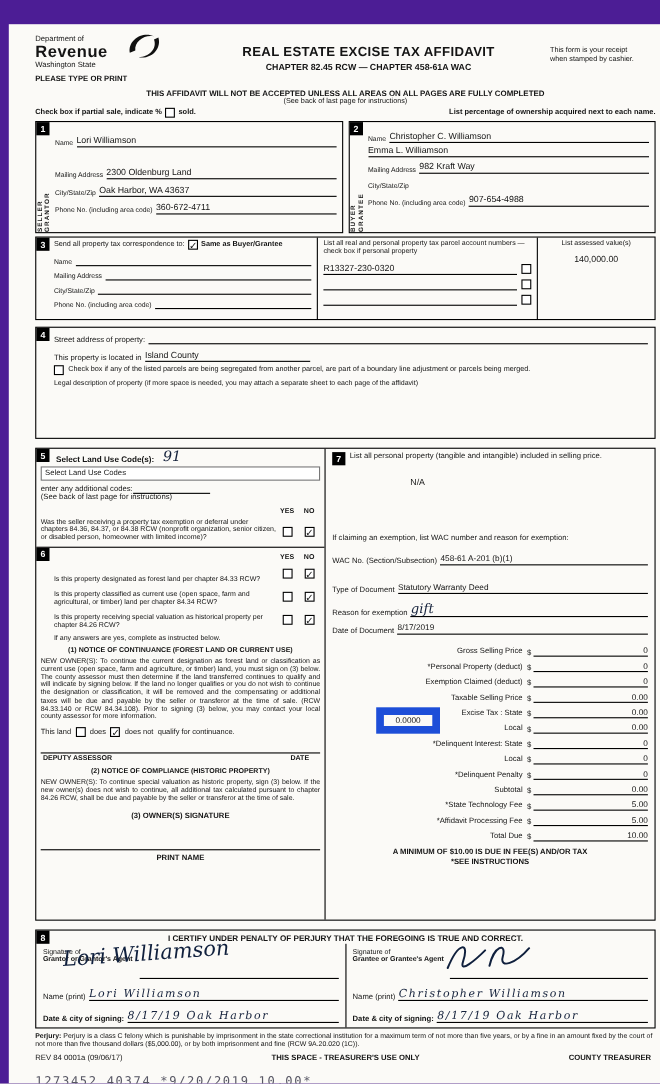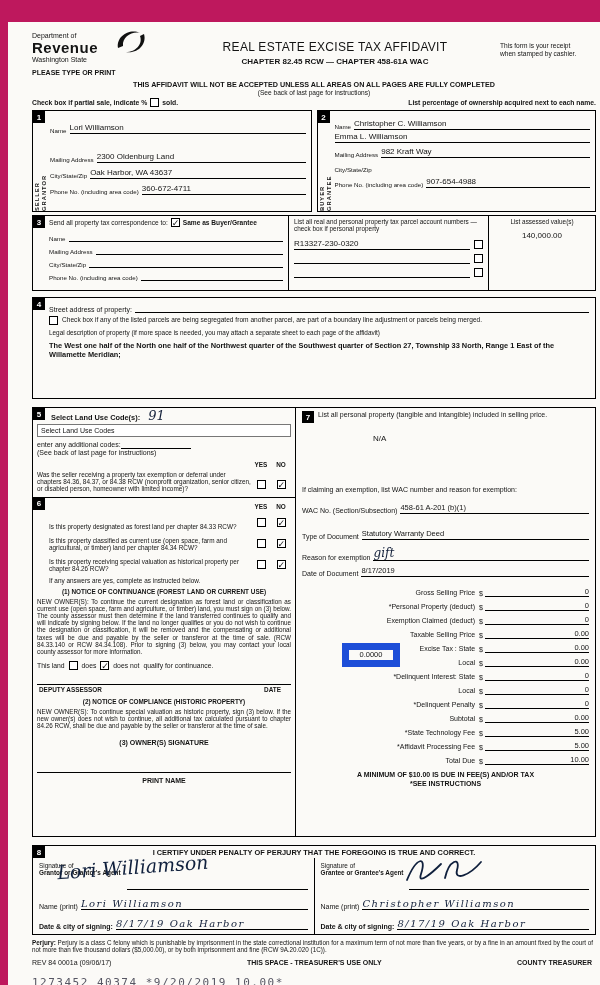--- a/index.html
+++ b/index.html
@@ -1,18 +1,18 @@
 <!DOCTYPE html>
 <html><head>
 <meta charset="utf-8">
 <style>
   * { margin:0; padding:0; box-sizing:border-box; }
   html,body { width:600px; }
   body { background:#c9c7c2; font-family:"Liberation Sans","DejaVu Sans",sans-serif; color:#141414; }
-  .viewport { position:relative; width:600px; height:985px; overflow:hidden; background:#be185d; }
+  .viewport { position:relative; width:600px; height:985px; overflow:hidden; background:#4c1d95; }
   .paper { position:absolute; left:8px; top:22px; width:592px; height:963px; background:#fbfaf7; padding:6px 4px 0 24px; }
 
   .b { font-weight:bold; }
   .c { text-align:center; }
   .tiny { font-size:6.4px; line-height:7.4px; }
   .small { font-size:7px; line-height:8.5px; }
   .uline { border-bottom:1px solid #000; }
 
   .secno { width:12px; height:12px; background:#000; color:#fff; font-size:8px; font-weight:bold;
            display:flex; align-items:center; justify-content:center; flex:none; }
@@ -22,21 +22,21 @@
         text-align:center; font-weight:bold; vertical-align:middle; background:#fff; overflow:visible; flex:none; }
 
   
   .hdrtop { display:flex; align-items:flex-start; height:50px; }
   .logo { width:138px; position:relative; padding-top:4px; }
   .logo .d1 { font-size:7px; }
   .logo .d2 { font-size:15px; font-weight:bold; letter-spacing:0.5px; }
   .logo .d3 { font-size:7px; }
   .logo svg { position:absolute; left:82px; top:0; }
   .titleblk { flex:1; text-align:center; padding-top:12px; }
-  .titleblk .t1 { font-size:12px; font-weight:normal; letter-spacing:0.3px; }
+  .titleblk .t1 { font-size:12px; font-weight:bold; letter-spacing:0.3px; }
   .titleblk .t2 { font-size:8px; font-weight:bold; margin-top:3px; }
   .receipt { width:96px; font-size:6.6px; line-height:8px; padding-top:14px; }
   .typeprint { font-size:7px; font-weight:bold; margin-top:-8px; }
   .warn { font-size:7.2px; font-weight:bold; text-align:center; margin-top:2px; }
   .seeback { font-size:6.6px; text-align:center; }
   .partialrow { display:flex; align-items:center; font-size:6.8px; font-weight:bold; margin:2px 0 3px 0; gap:3px; }
   .partialrow .right { margin-left:auto; }
 
   
   .parties { display:flex; gap:5px; height:102px; }
@@ -254,26 +254,30 @@
       </div>
     </div>
   </div>
 
   <div class="sec4">
     <div class="secno abs0">4</div>
     <div class="frow" style="height:12px;">
           <span class="flabel" style="font-size:7px;">Street address of property:</span>
           <span class="fval"></span>
         </div>
+    <div class="frow" style="height:14px; margin-top:2px;">
+      <span class="flabel" style="font-size:7px;">This property is located in</span>
+      <span class="fval" style="flex:0 0 150px;">Island County</span>
+      <span style="flex:1;"></span>
+    </div>
     <div class="cbrow">
       <span class="cb"></span>
       <span>Check box if any of the listed parcels are being segregated from another parcel, are part of a boundary line adjustment or parcels being merged.</span>
     </div>
     <div class="tiny" style="margin-top:4px;">Legal description of property (if more space is needed, you may attach a separate sheet to each page of the affidavit)</div>
-    <div class="legal">The West one half of the North one half of the Northwest quarter of the Southwest quarter of Section 27, Township 33 North, Range 1 East of the Willamette Meridian;</div>
   </div>
 
   <div class="maingrid">
     <div class="mleft">
 
       <div class="sec5">
         <div class="secno abs0">5</div>
         <div class="s5head">
           <span class="b" style="font-size:7.4px;">Select Land Use Code(s):</span>
           <span class="handbig">91</span>

